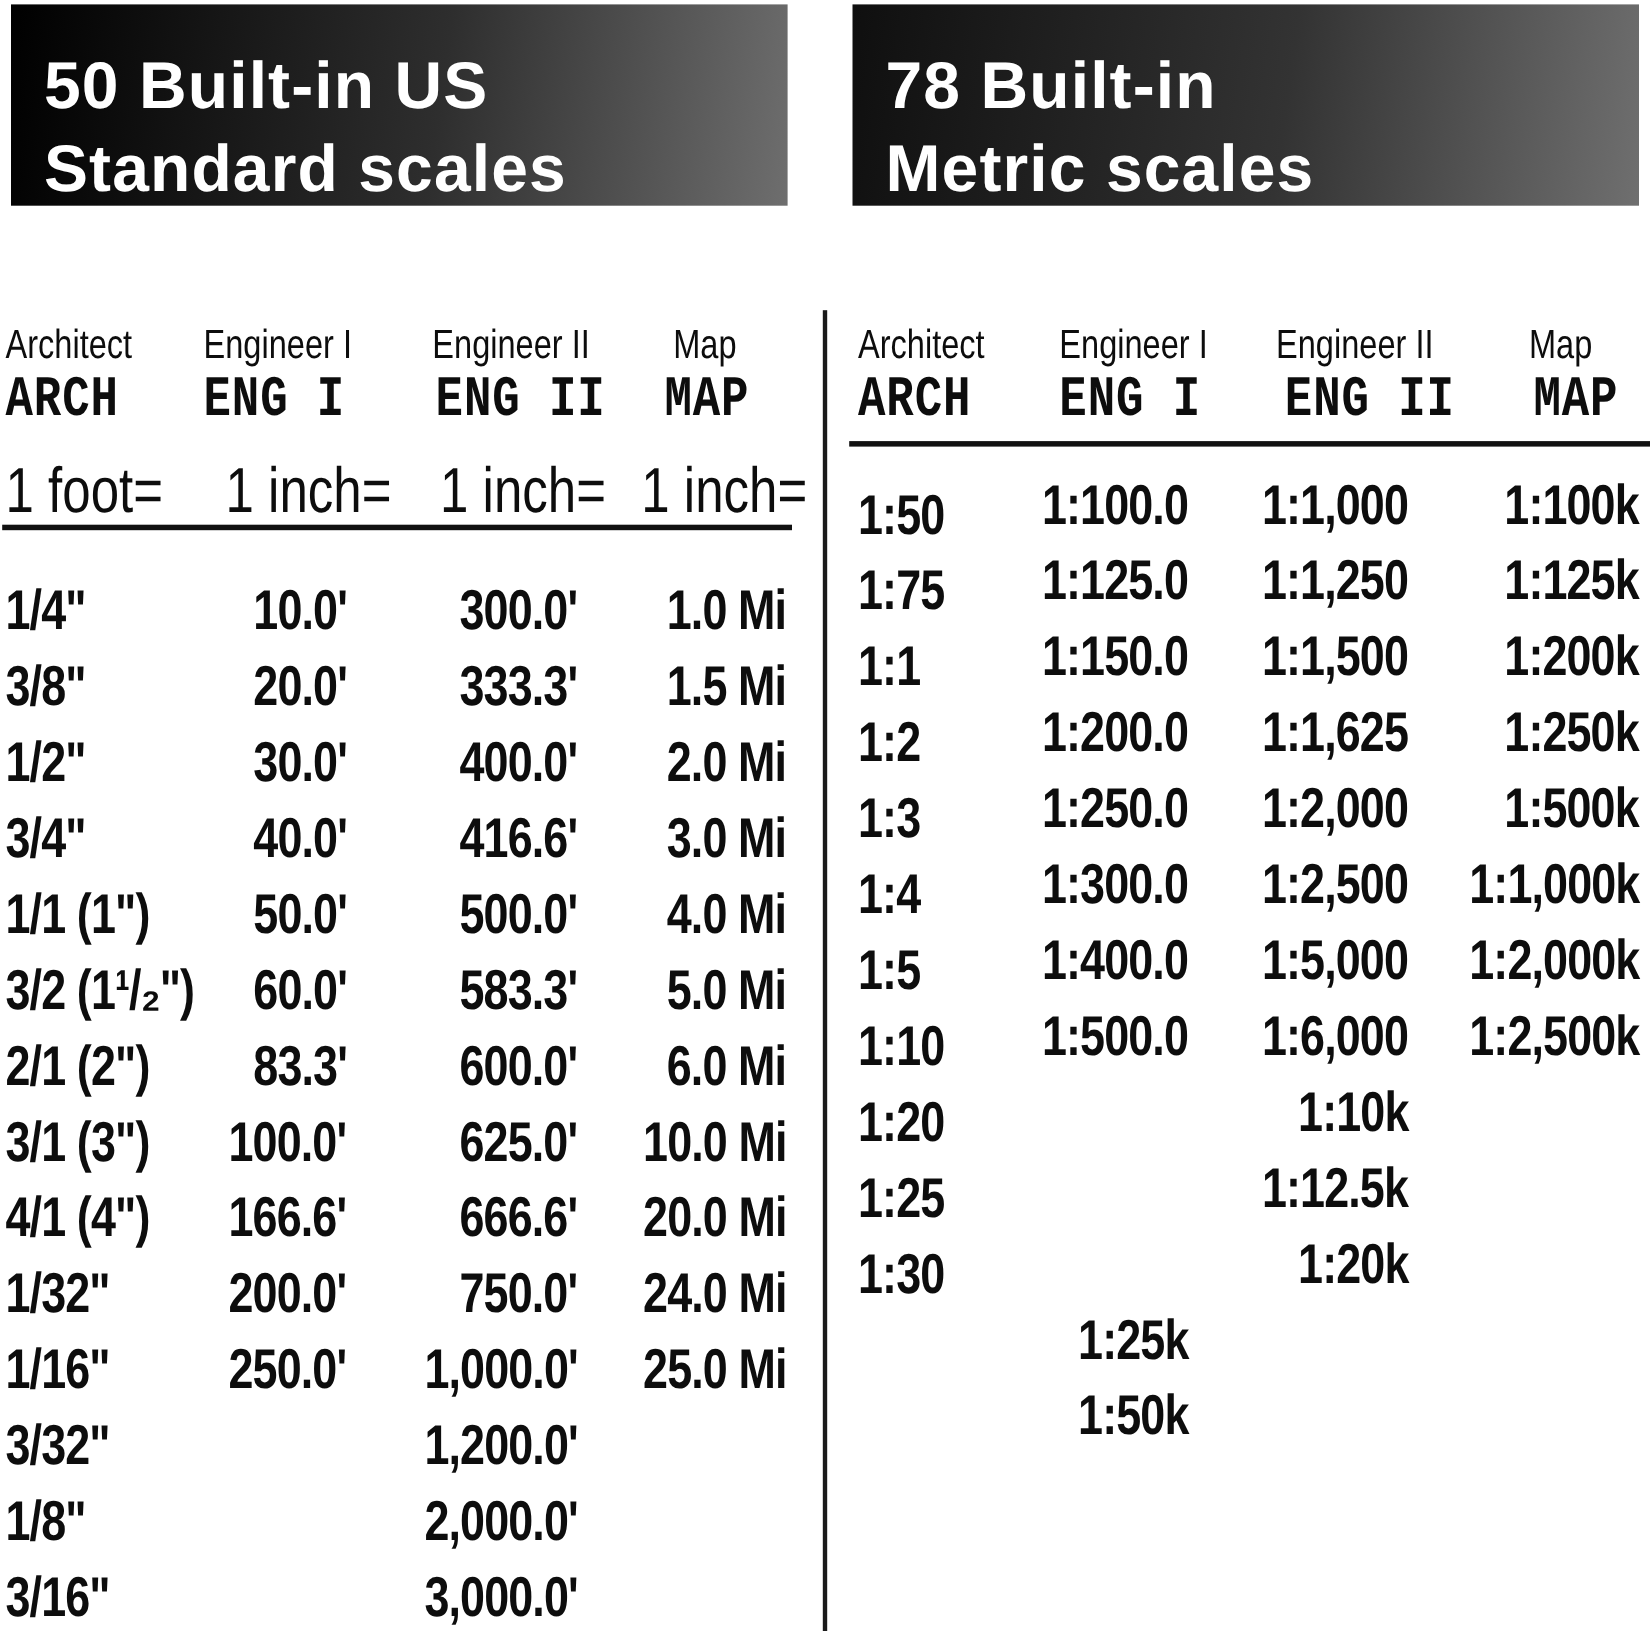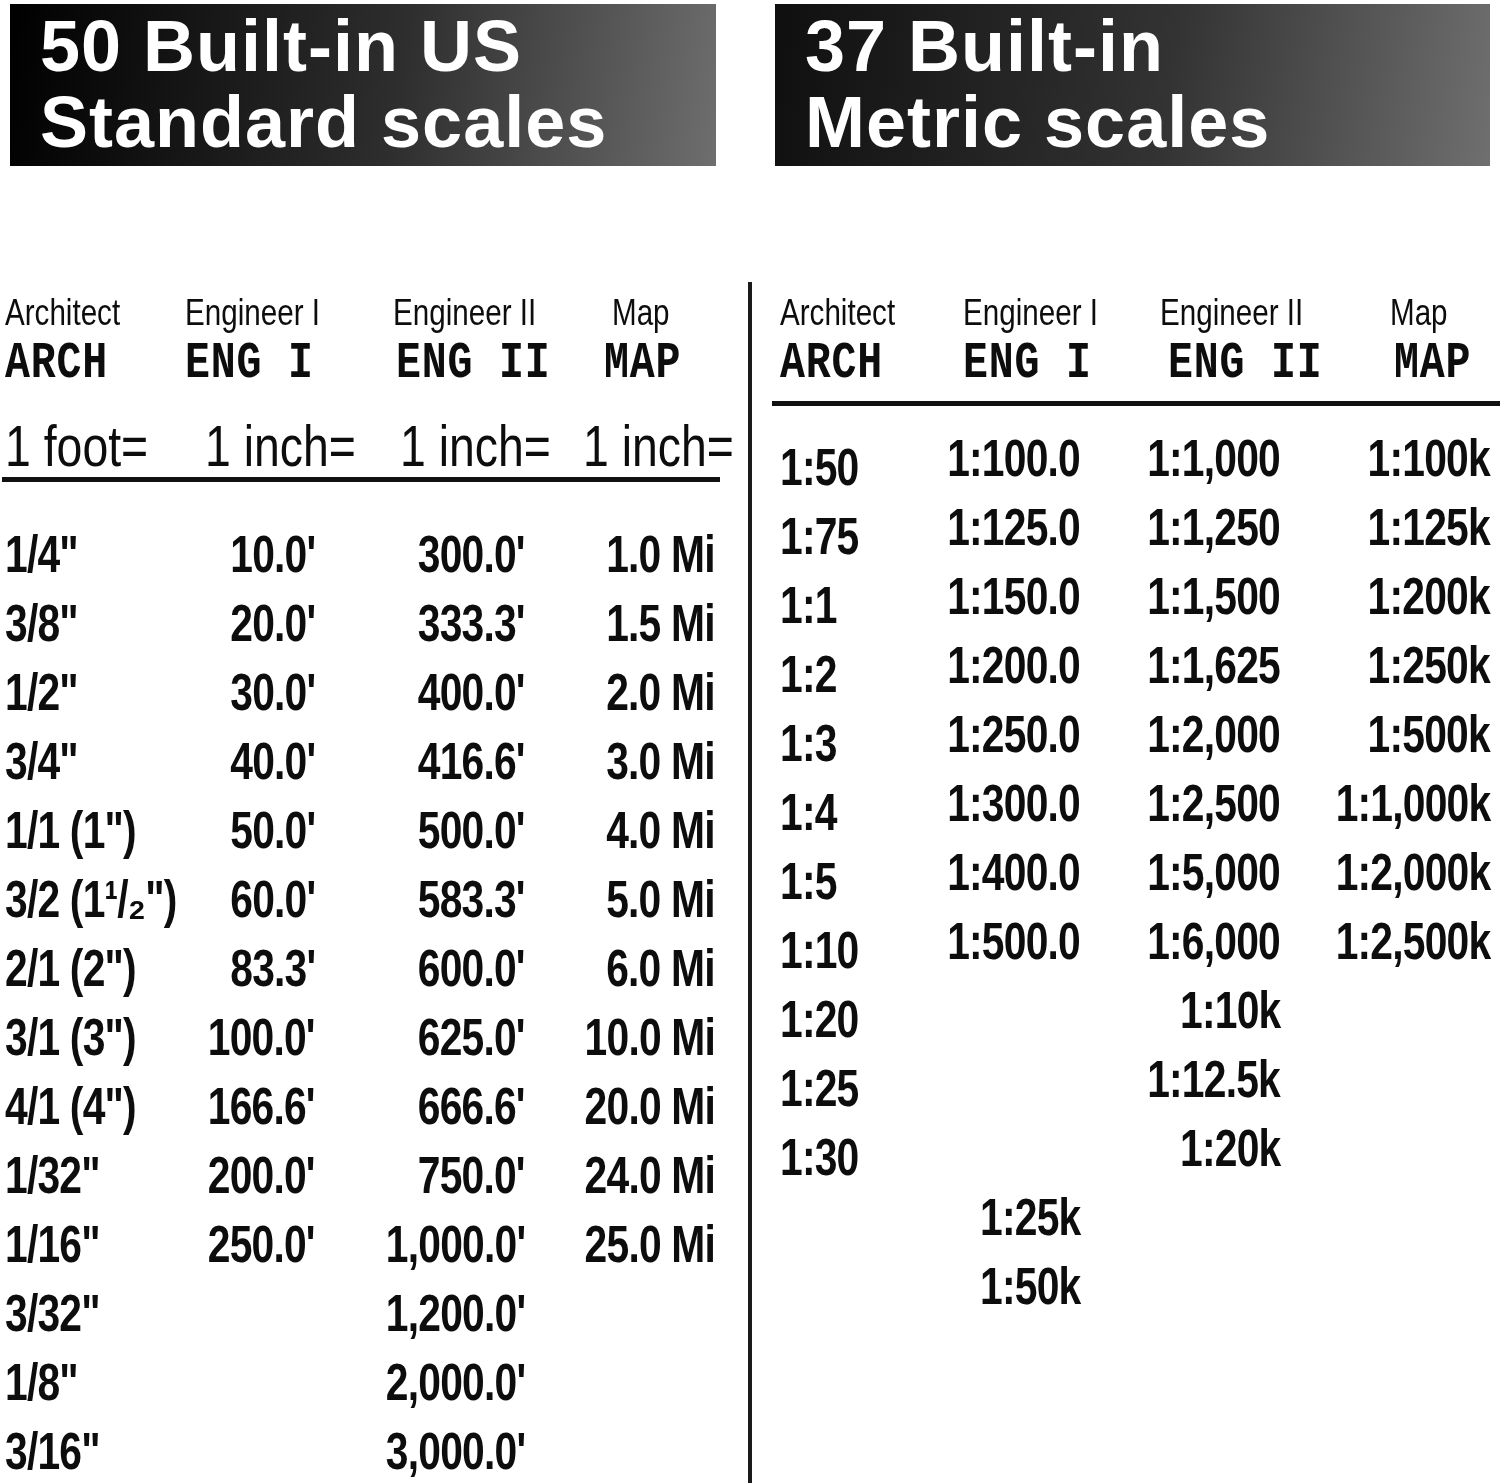--- a/index.html
+++ b/index.html
@@ -5,23 +5,23 @@
   html,body{margin:0;padding:0;background:#ffffff;}
   body{
     position:relative;
     width:1500px;height:1483px;
     font-family:"Liberation Sans","DejaVu Sans",sans-serif;
     color:#0d0d0d;
     overflow:hidden;
   }
   
   .banner{
-    position:absolute;top:4px;height:162px;box-sizing:border-box;
-    padding:4px 0 0 30px;
-    color:#ffffff;font-weight:bold;font-size:72px;line-height:76px;
+    position:absolute;top:4px;height:183px;box-sizing:border-box;
+    padding:36px 0 0 30px;
+    color:#ffffff;font-weight:bold;font-size:60px;line-height:76px;
     letter-spacing:1px;white-space:nowrap;
   }
   #banner-left{left:10px;width:706px;background:linear-gradient(98deg,#000000 0%,#2e2e2e 55%,#6e6e6e 100%);}
   #banner-right{left:775px;width:715px;background:linear-gradient(98deg,#0f0f0f 0%,#333333 55%,#6f6f6f 100%);}
   
   #divider{position:absolute;left:748px;top:282px;width:4px;height:1201px;background:#1a1a1a;}
   .rule{position:absolute;height:5px;background:#111111;}
   #rule-left{left:2px;top:477px;width:718px;}
   #rule-right{left:772px;top:401px;width:728px;}
   
@@ -43,21 +43,21 @@
   .cell.c1 .tx,.cell.c2 .tx,.cell.c3 .tx{transform-origin:right center;}
 </style>
 </head>
 <body>
 
 <div class="banner" id="banner-left">
   <div>50 Built-in US</div>
   <div>Standard scales</div>
 </div>
 <div class="banner" id="banner-right">
-  <div>37 Built-in</div>
+  <div>78 Built-in</div>
   <div>Metric scales</div>
 </div>
 
 <div id="divider"></div>
 
 <span class="hdr thin" style="left:5px;top:287px"><span class="tx">Architect</span></span>
 <span class="hdr thin" style="left:185px;top:287px"><span class="tx">Engineer I</span></span>
 <span class="hdr thin" style="left:393px;top:287px"><span class="tx">Engineer II</span></span>
 <span class="hdr thin" style="left:612px;top:287px"><span class="tx">Map</span></span>
 

